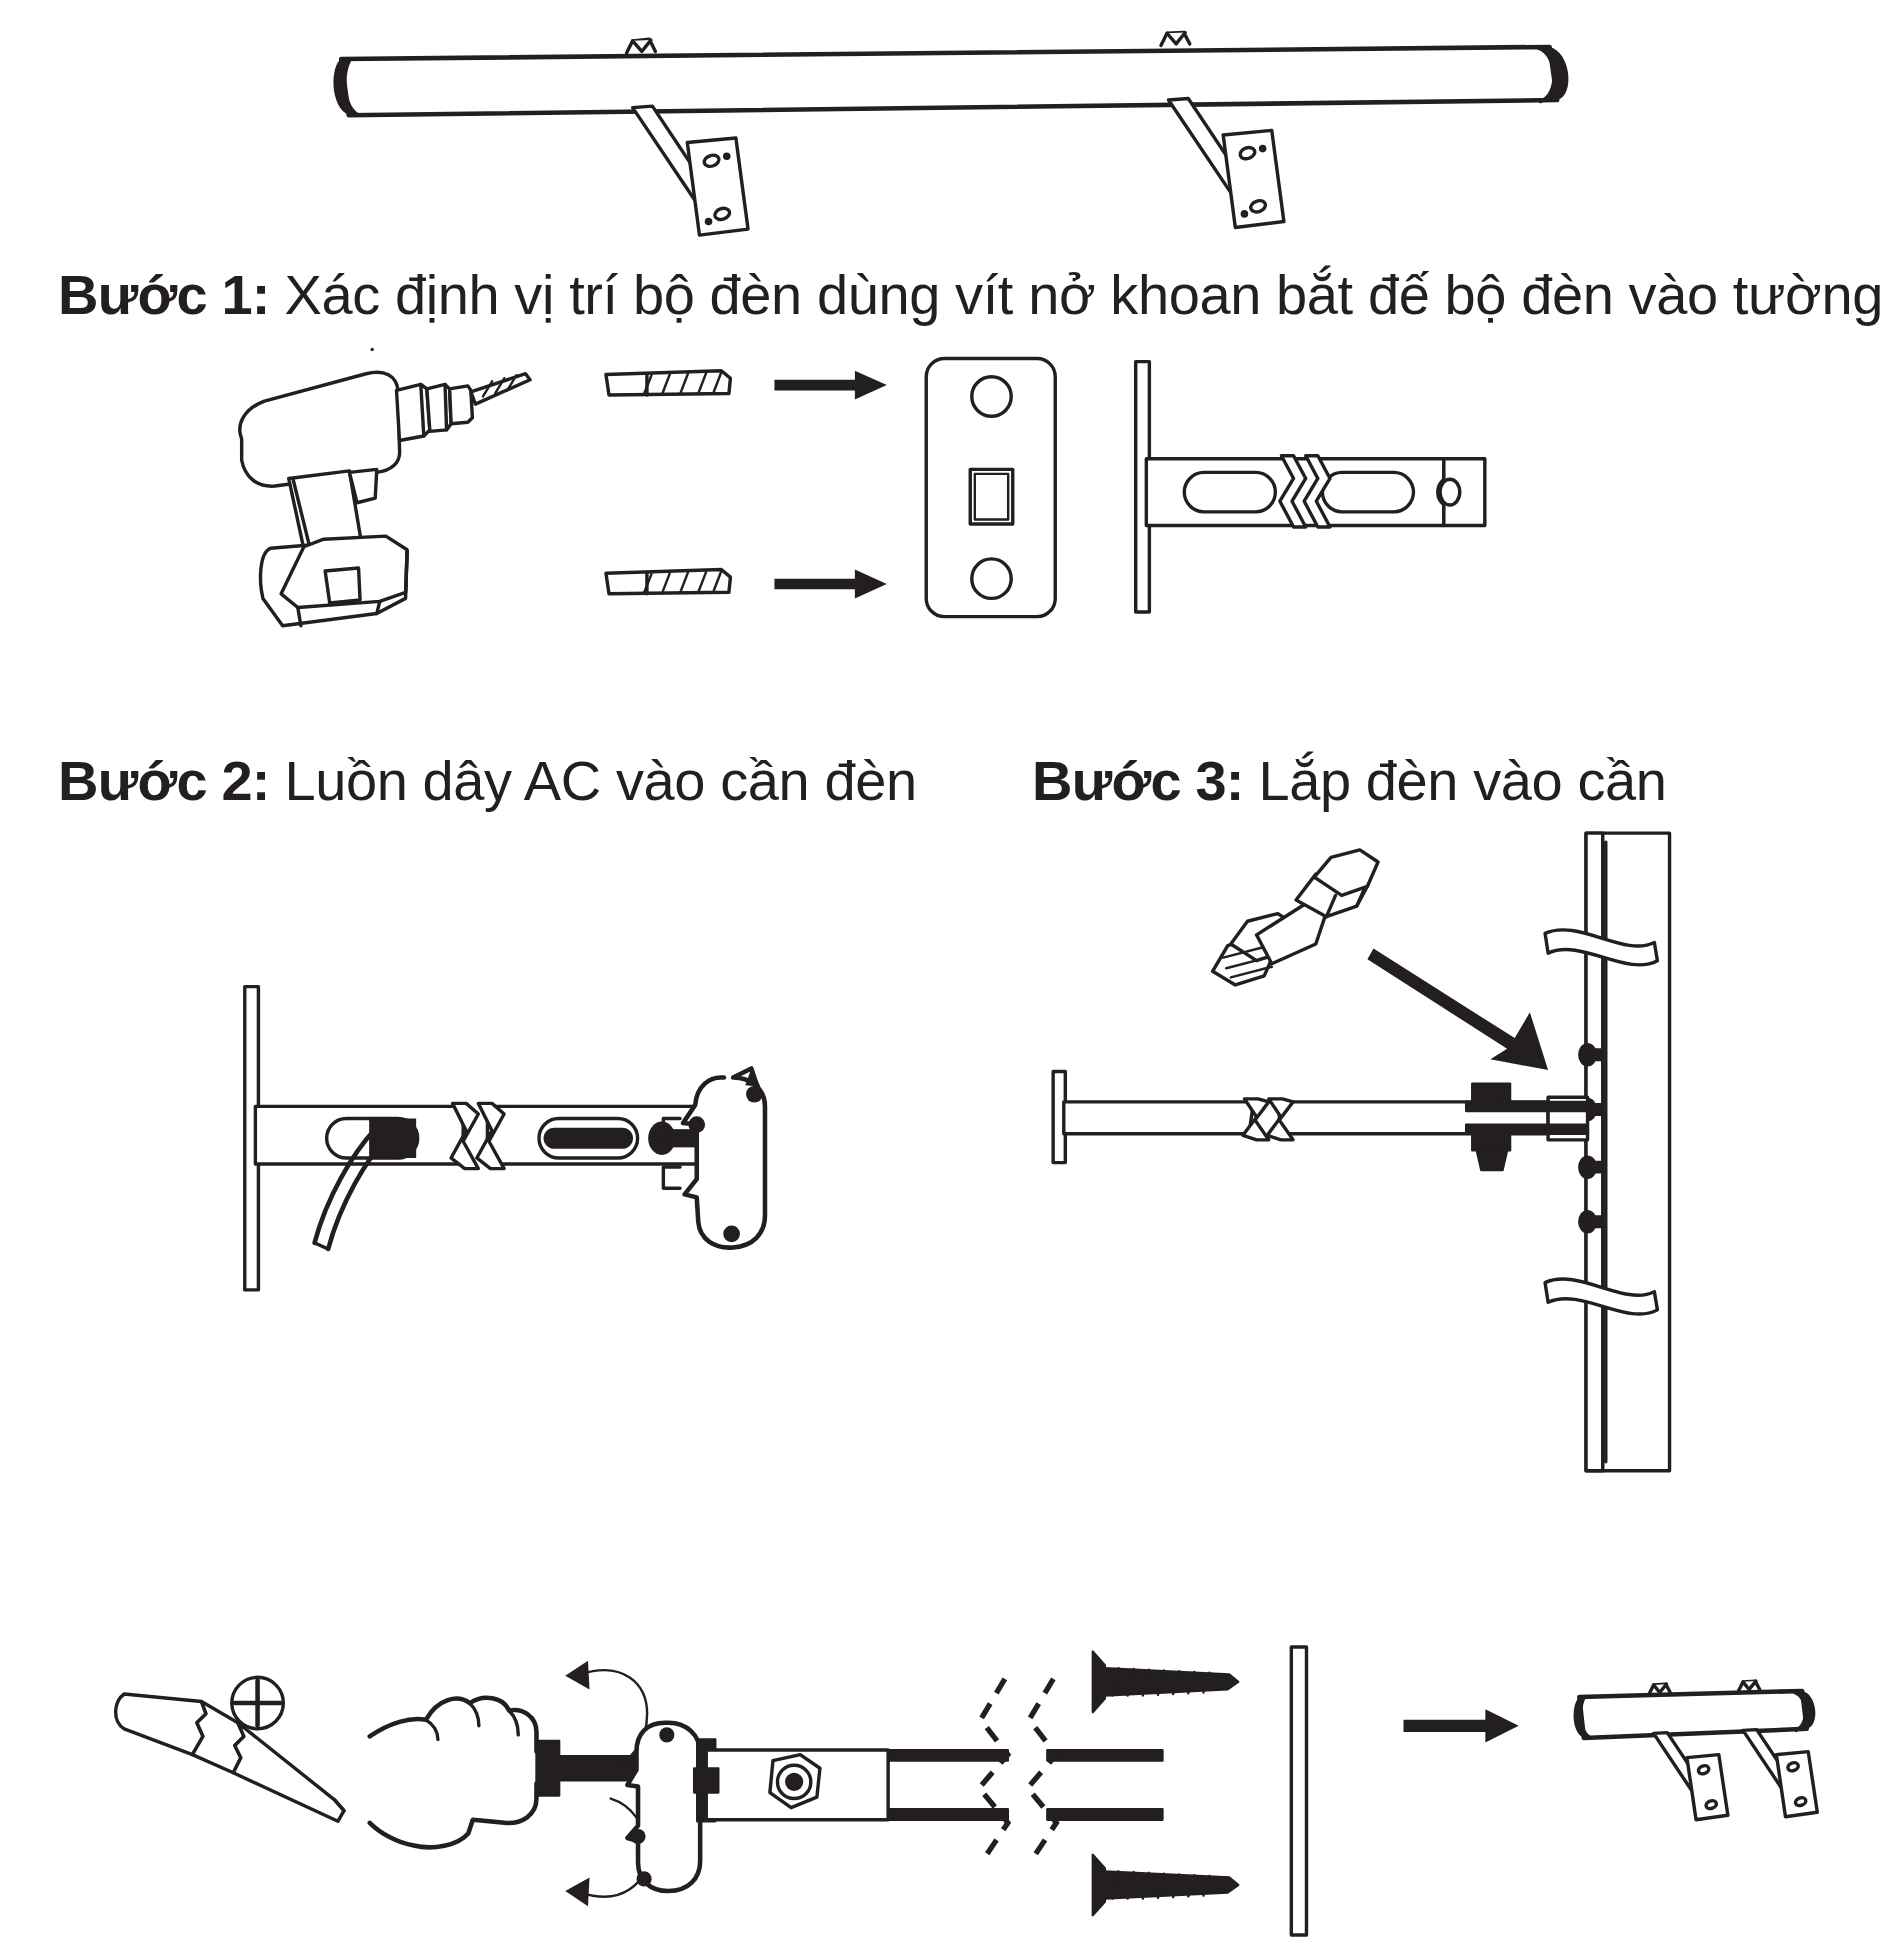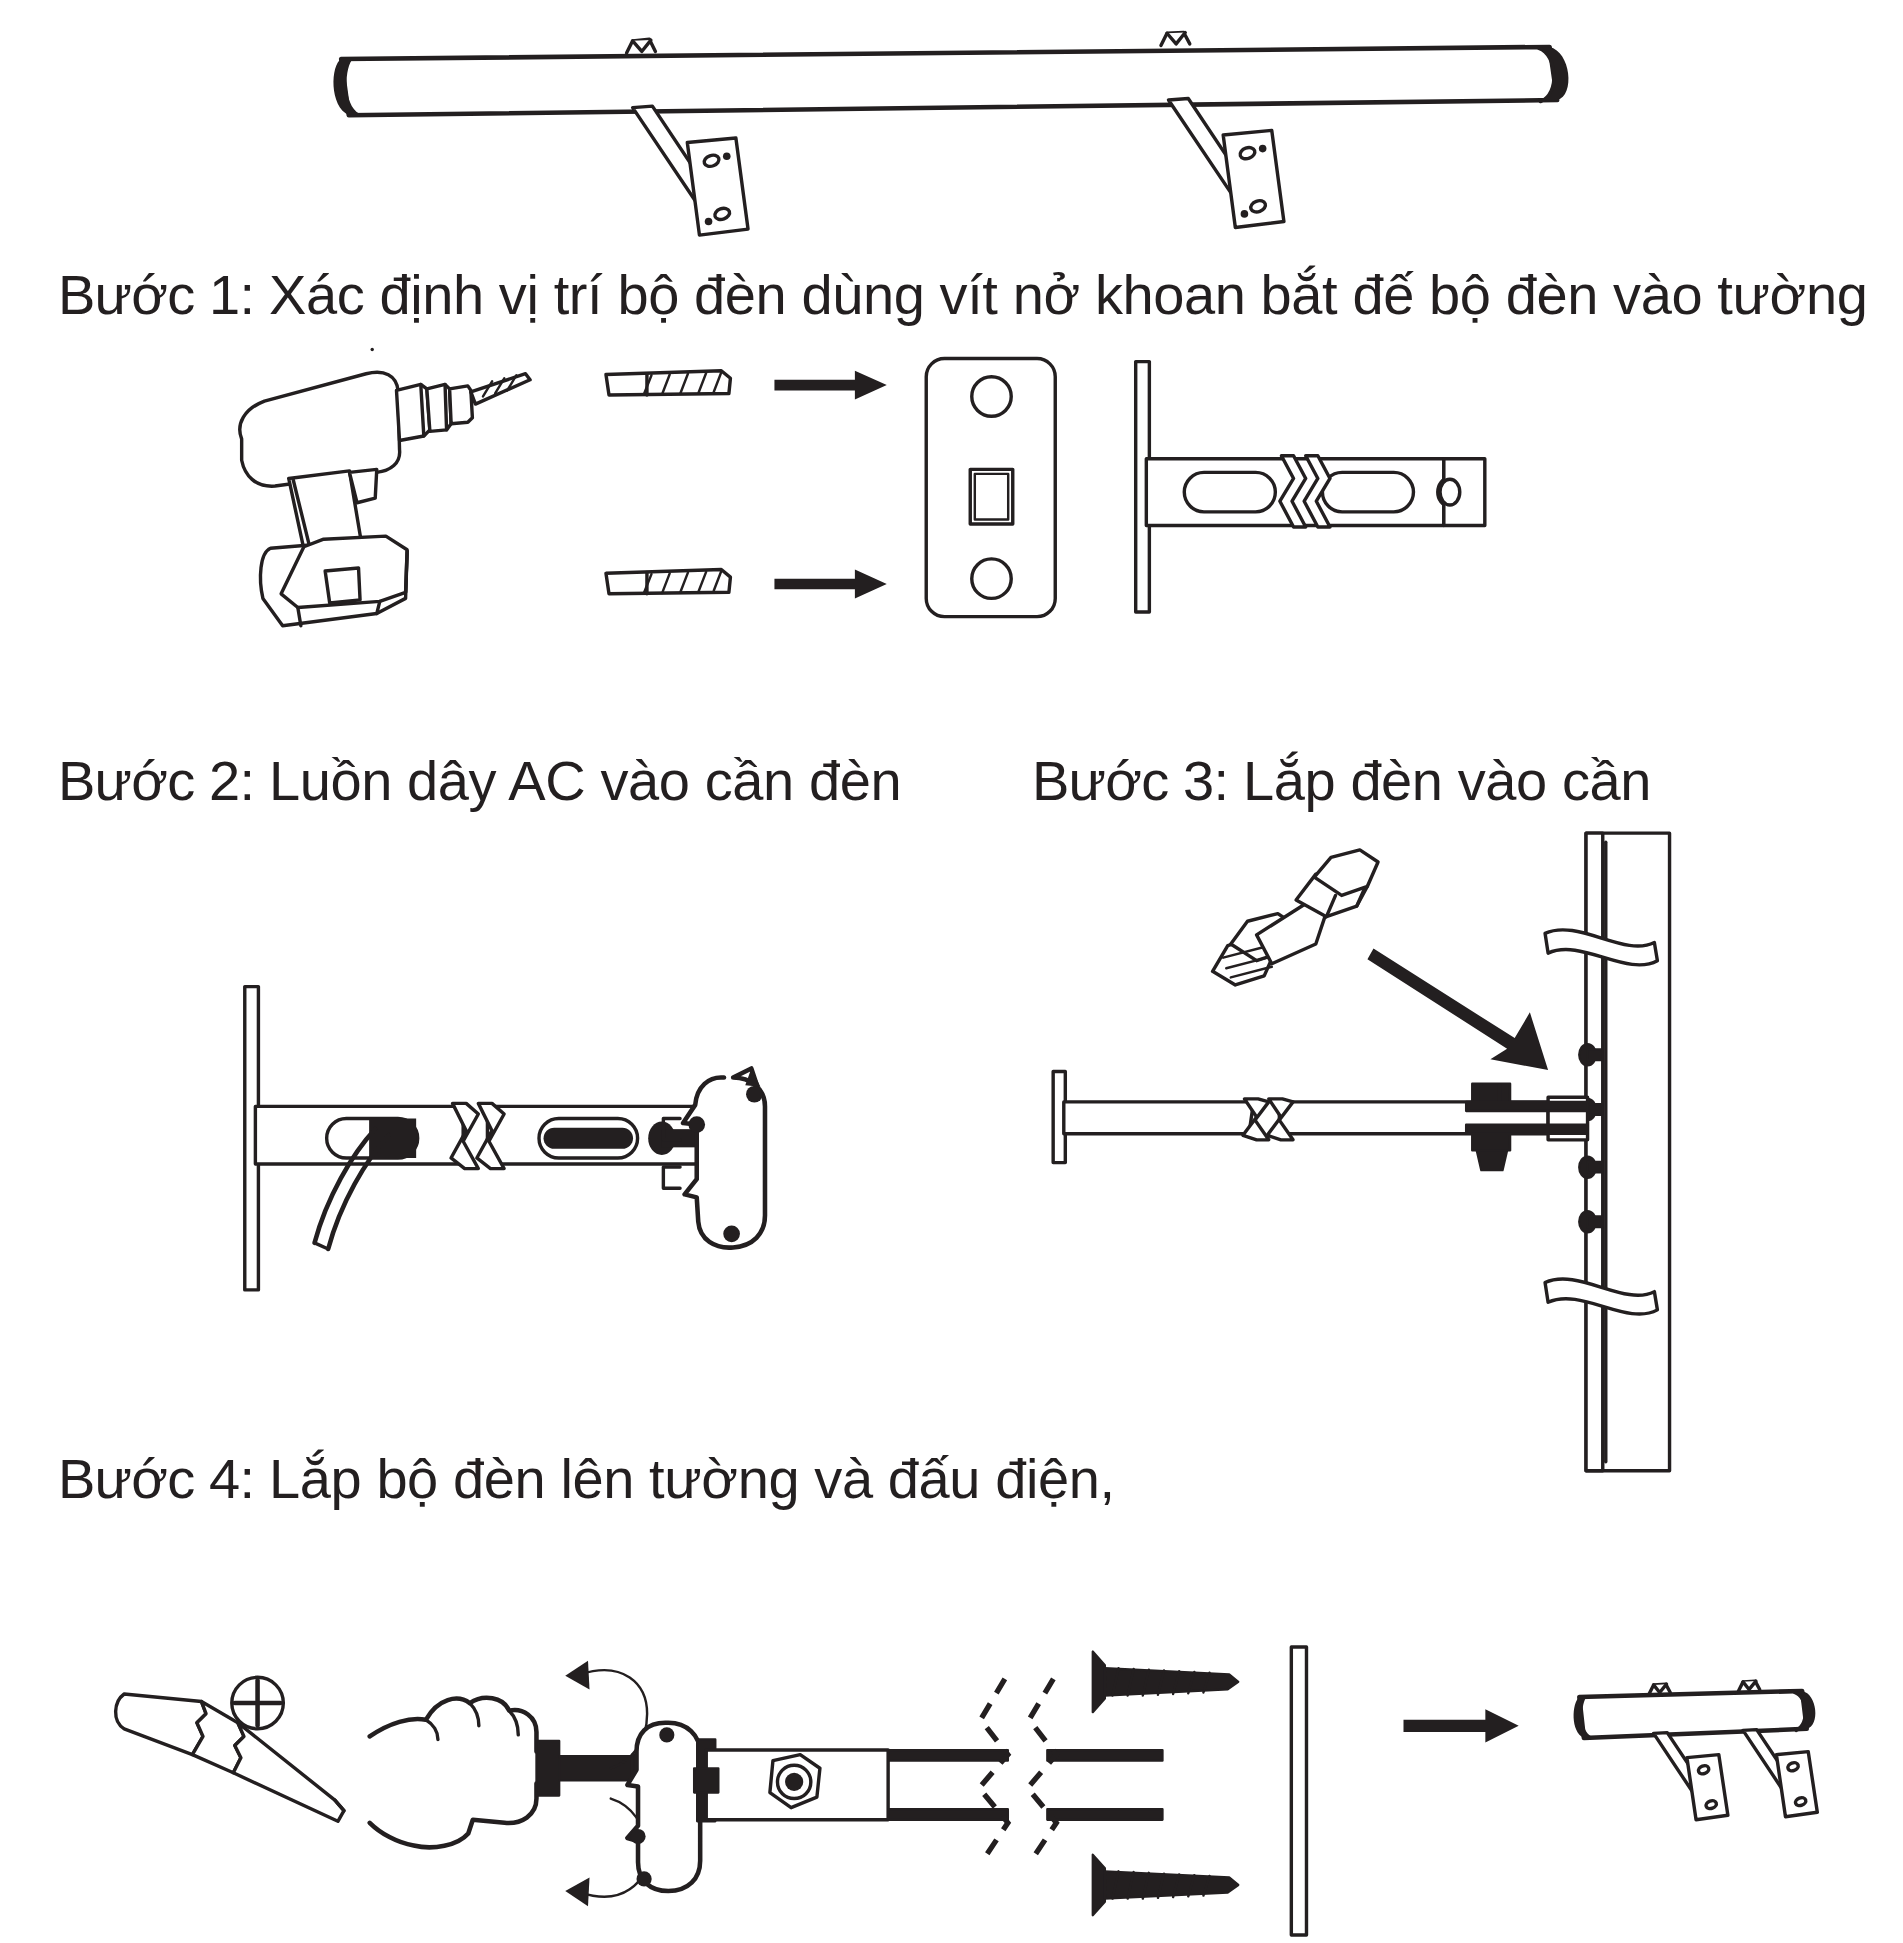--- a/index.html
+++ b/index.html
@@ -4,21 +4,21 @@
 <style>
   html,body{margin:0;padding:0;background:#ffffff;}
   body{
     width:1904px;height:1943px;position:relative;overflow:hidden;
     font-family:"Liberation Sans", sans-serif;color:#231f20;
   }
   .step-text{
     position:absolute;white-space:nowrap;color:#231f20;
     font-size:56px;line-height:1.18;letter-spacing:-0.4px;font-weight:400;
   }
-  .step-text .lbl{font-weight:400;letter-spacing:-0.8px;text-align:right;}
+  .step-text .lbl{font-weight:700;letter-spacing:-0.8px;text-align:right;}
   .fig{position:absolute;}
   svg{display:block;overflow:visible;}
   .ln{fill:none;stroke:#231f20;stroke-width:4.5;stroke-linecap:round;stroke-linejoin:round;}
   .ln2{fill:none;stroke:#231f20;stroke-width:6;stroke-linecap:round;stroke-linejoin:round;}
   .lnT{fill:none;stroke:#231f20;stroke-width:3.2;stroke-linecap:round;stroke-linejoin:round;}
   .fillD{fill:#231f20;stroke:#231f20;stroke-width:3;stroke-linejoin:round;}
   .fillW{fill:#ffffff;stroke:#231f20;stroke-width:4.5;stroke-linejoin:round;stroke-linecap:round;}
   .fillW2{fill:#ffffff;stroke:#231f20;stroke-width:6;stroke-linejoin:round;stroke-linecap:round;}
   .dash{fill:none;stroke:#231f20;stroke-width:7;stroke-linecap:butt;stroke-linejoin:miter;stroke-dasharray:22 16;}
   .solidD{fill:#231f20;}
@@ -226,24 +226,20 @@
     <path class="ln" d="M472 340 L472 364 M496 340 L496 364"></path>
     <rect class="fillD" x="460" y="400" width="50" height="26"></rect>
     <path class="fillD" d="M466 426 L506 426 L500 452 L472 452 Z"></path>
     <rect class="fillD" x="452" y="362" width="160" height="12"></rect>
     <rect class="fillD" x="452" y="392" width="160" height="12"></rect>
   </g>
 </svg>
 </div>
 
 <div class="step-text" style="left:58px;top:1446px;">
-  <div>
-    <span class="lbl">Bước 4: </span>
-    <span>Lắp bộ đèn lên tường và đấu điện,</span>
-  </div>
 </div>
 
 <div class="fig" style="left:106px;top:1647px;">
 <svg width="1731" height="288" viewBox="0 0 2280 380">
 
   <g>
     <path class="fillW" d="M22 62 C8 72 6 98 22 108 L112 142 L126 118 L118 100 L130 88 L124 72 Z"></path>
     <path class="fillW" d="M124 72 L130 88 L118 100 L126 118 L112 142 L166 166 L176 146 L168 130 L180 118 L172 100 Z"></path>
     <path class="fillW" d="M172 100 L180 118 L168 130 L176 146 L166 166 L304 230 L312 216 L300 202 Z"></path>
     <path class="ln" d="M300 202 L312 216"></path>

